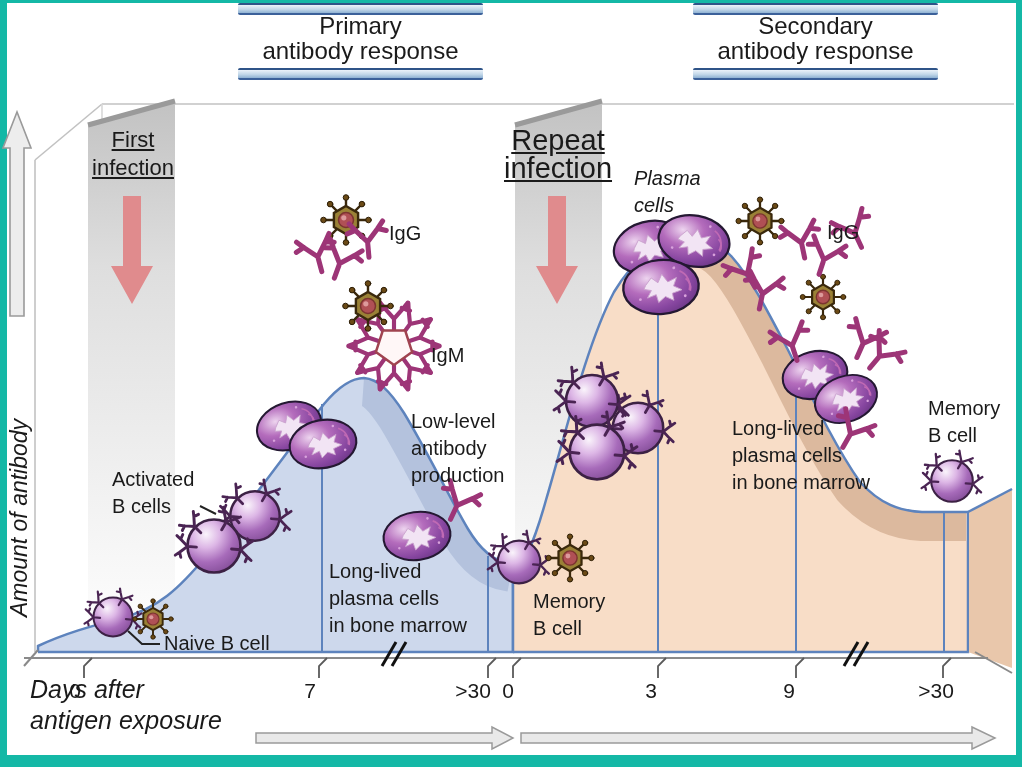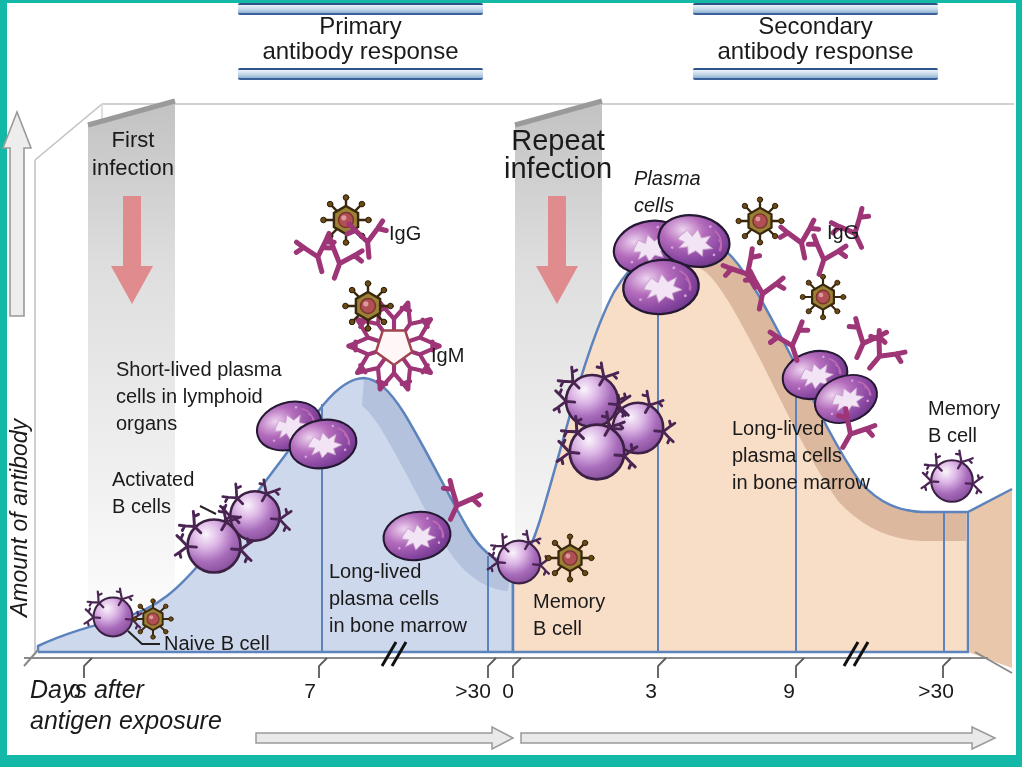--- a/index.html
+++ b/index.html
@@ -1,21 +1,21 @@
 <!DOCTYPE html>
 <html><head>
 <meta charset="utf-8">
 <style>
   html,body{margin:0;padding:0;background:#000;}
   #stage{position:relative;width:1022px;height:767px;background:#14b8a6;overflow:hidden;
          font-family:"Liberation Sans",sans-serif;color:#1a1a1a;}
   #paper{position:absolute;left:7px;top:3px;width:1009px;height:752px;background:#fff;}
   #art{position:absolute;left:0;top:0;width:1022px;height:767px;}
   .lbl{position:absolute;white-space:pre-line;font-size:20px;line-height:1.35;color:#1a1a1a;}
-  .ctr{text-align:center;}
+  .ctr{text-align:center;text-decoration:underline;}
   .title{font-size:24px;line-height:25px;text-align:center;}
   .bar{position:absolute;height:8px;border-radius:2px;
        background:linear-gradient(180deg,#ecf3fa 0%,#c2d7e9 55%,#8fb2d3 100%);
        border-top:2px solid #2f5488;border-bottom:2px solid #3c619a;}
   .tick{position:absolute;width:60px;text-align:center;font-size:21px;}
   .ylab{position:absolute;left:6px;top:668px;width:300px;transform:rotate(-90deg);
         transform-origin:0 0;font-style:italic;font-size:23px;text-align:center;}
   .xlab{font-size:25px;line-height:31px;font-style:italic;}
   .mg{stroke:#9d3577;}
   .dk{stroke:#4a2453;}
@@ -234,25 +234,25 @@
   <div class="bar" style="left:693px;top:68px;width:245px;"></div>
 
   <div class="lbl ctr" style="left:80px;top:126px;width:106px;font-size:22px;line-height:28px;">First
 infection</div>
   <div class="lbl ctr" style="left:504px;top:126px;width:108px;font-size:29px;line-height:28px;">Repeat
 infection</div>
   <div class="lbl" style="left:634px;top:165px;width:100px;font-style:italic;">Plasma
 cells</div>
   <div class="lbl" style="left:389px;top:220px;width:60px;">IgG</div>
   <div class="lbl" style="left:431px;top:302px;width:60px;margin-top:40px;">IgM</div>
-  <div class="lbl" style="left:116px;top:356px;width:215px;">Short-lived plasma
-cells in lymphoid
-organs</div>
   <div class="lbl" style="left:112px;top:466px;width:120px;">Activated
 B cells</div>
+  <div class="lbl" style="left:411px;top:408px;width:140px;">Low-level
+antibody
+production</div>
   <div class="lbl" style="left:329px;top:558px;width:185px;">Long-lived
 plasma cells
 in bone marrow</div>
   <div class="lbl" style="left:164px;top:630px;width:150px;">Naive B cell</div>
   <div class="lbl" style="left:533px;top:588px;width:110px;">Memory
 B cell</div>
   <div class="lbl" style="left:827px;top:219px;width:60px;">IgG</div>
   <div class="lbl" style="left:732px;top:415px;width:195px;">Long-lived
 plasma cells
 in bone marrow</div>

